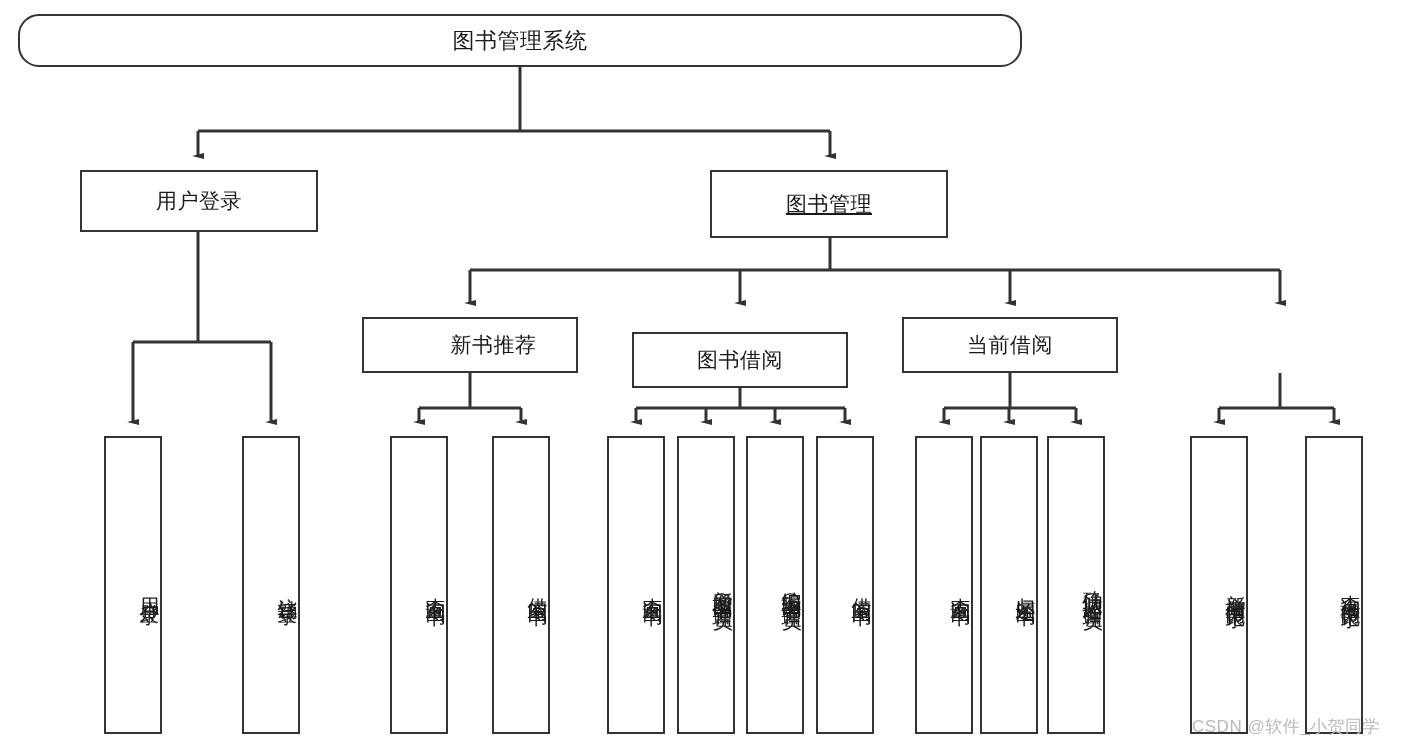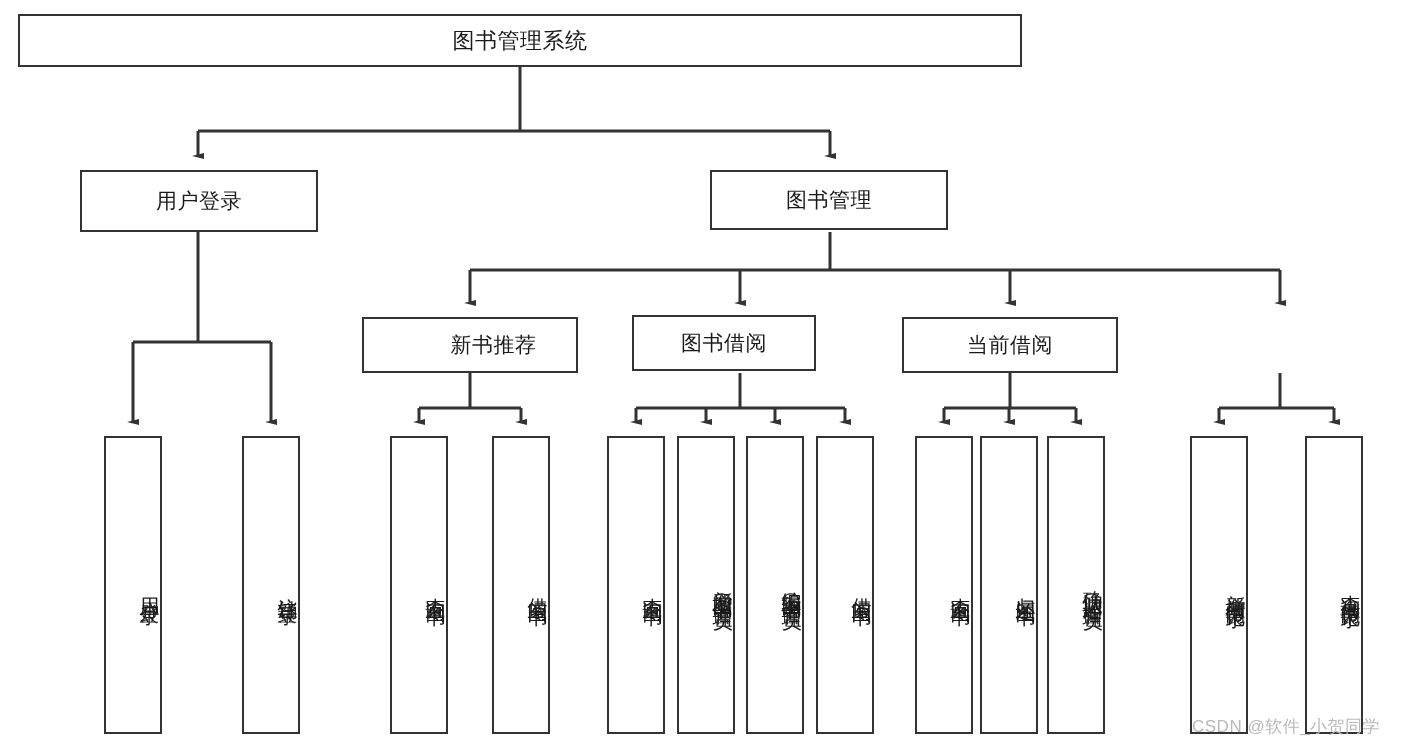--- a/index.html
+++ b/index.html
@@ -117,35 +117,35 @@
       <path d="M1009,408 L1009,422" marker-end="url(#arrowhead)"></path>
       <path d="M1076,408 L1076,422" marker-end="url(#arrowhead)"></path>
 
       <path d="M1280,373 L1280,408"></path>
       <path d="M1219,408 L1334,408"></path>
       <path d="M1219,408 L1219,422" marker-end="url(#arrowhead)"></path>
       <path d="M1334,408 L1334,422" marker-end="url(#arrowhead)"></path>
     </g>
   </svg>
 
-  <div class="node node-h node-title" style="left:18px; top:14px; width:1004px; height:53px;">
+  <div class="node node-h node-title" style="left:18px; top:14px; width:1004px; height:53px;border-radius:21px;">
     <span>图书管理系统</span>
   </div>
 
   <div class="node node-h" style="left:80px; top:170px; width:238px; height:62px;">
     <span>用户登录</span>
   </div>
-  <div class="node node-h" style="left:710px; top:170px; width:238px; height:60px;">
+  <div class="node node-h" style="left:710px; top:170px; width:238px; height:68px;text-decoration:underline;">
     <span>图书管理</span>
   </div>
 
   <div class="node node-h" style="left:362px; top:317px; width:216px; height:56px;padding-left:47px;">
     <span>新书推荐</span>
   </div>
-  <div class="node node-h" style="left:632px; top:315px; width:184px; height:56px;">
+  <div class="node node-h" style="left:632px; top:332px; width:216px; height:56px;">
     <span>图书借阅</span>
   </div>
   <div class="node node-h" style="left:902px; top:317px; width:216px; height:56px;">
     <span>当前借阅</span>
   </div>
 
   <div class="node node-v" style="left:104px; top:436px; width:58px; height:298px;">
     <span class="vlabel">用户登录</span>
   </div>
   <div class="node node-v" style="left:242px; top:436px; width:58px; height:298px;">

